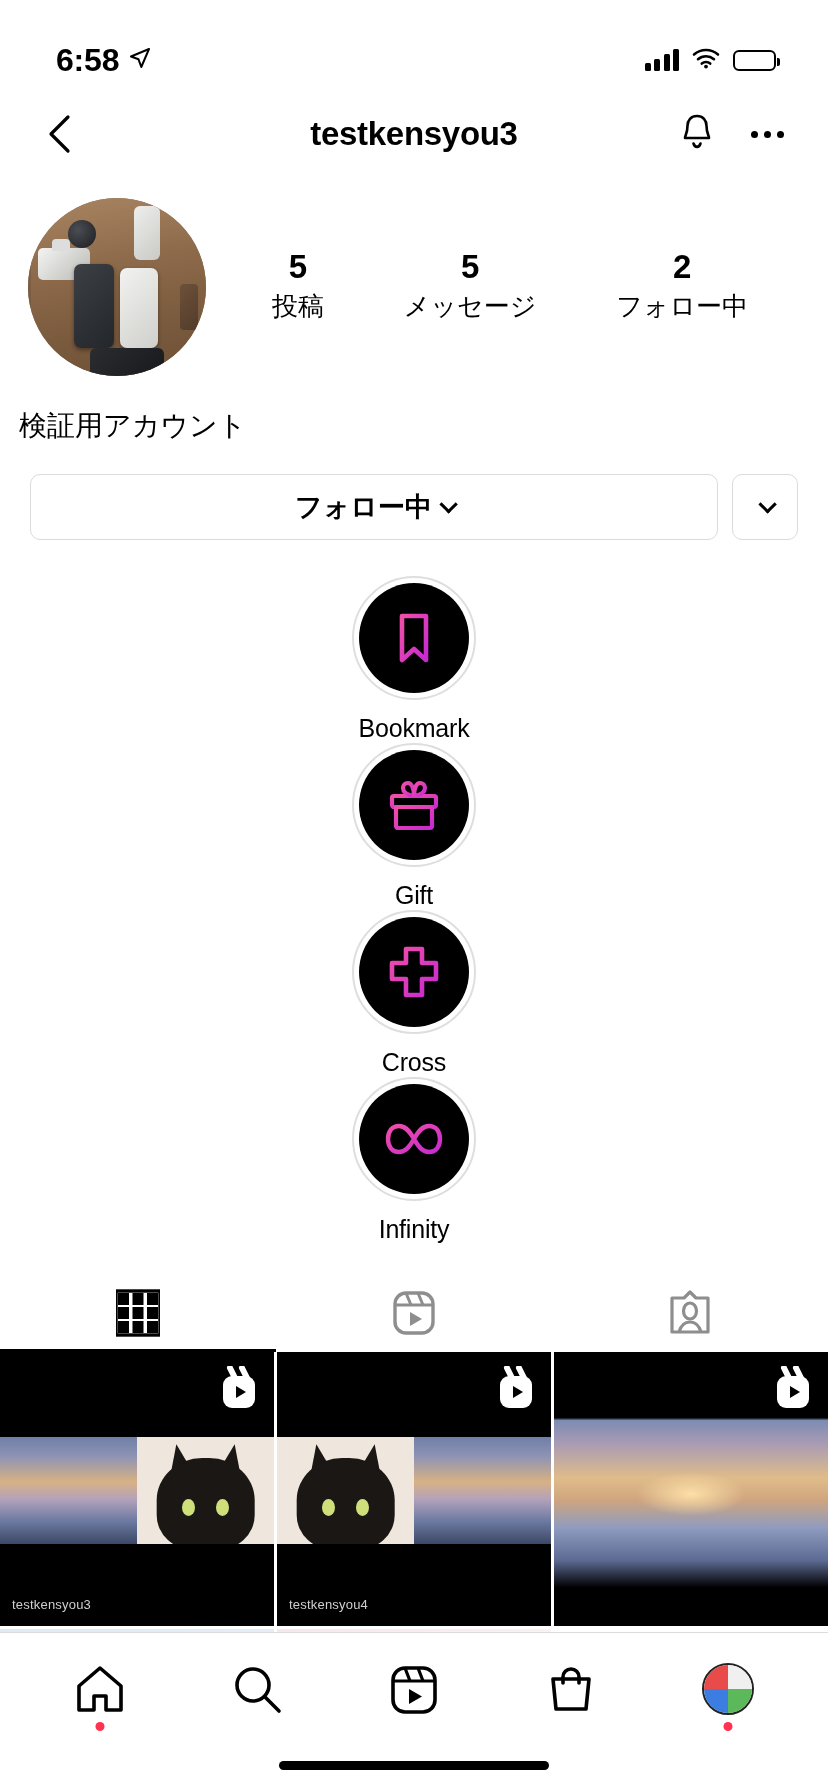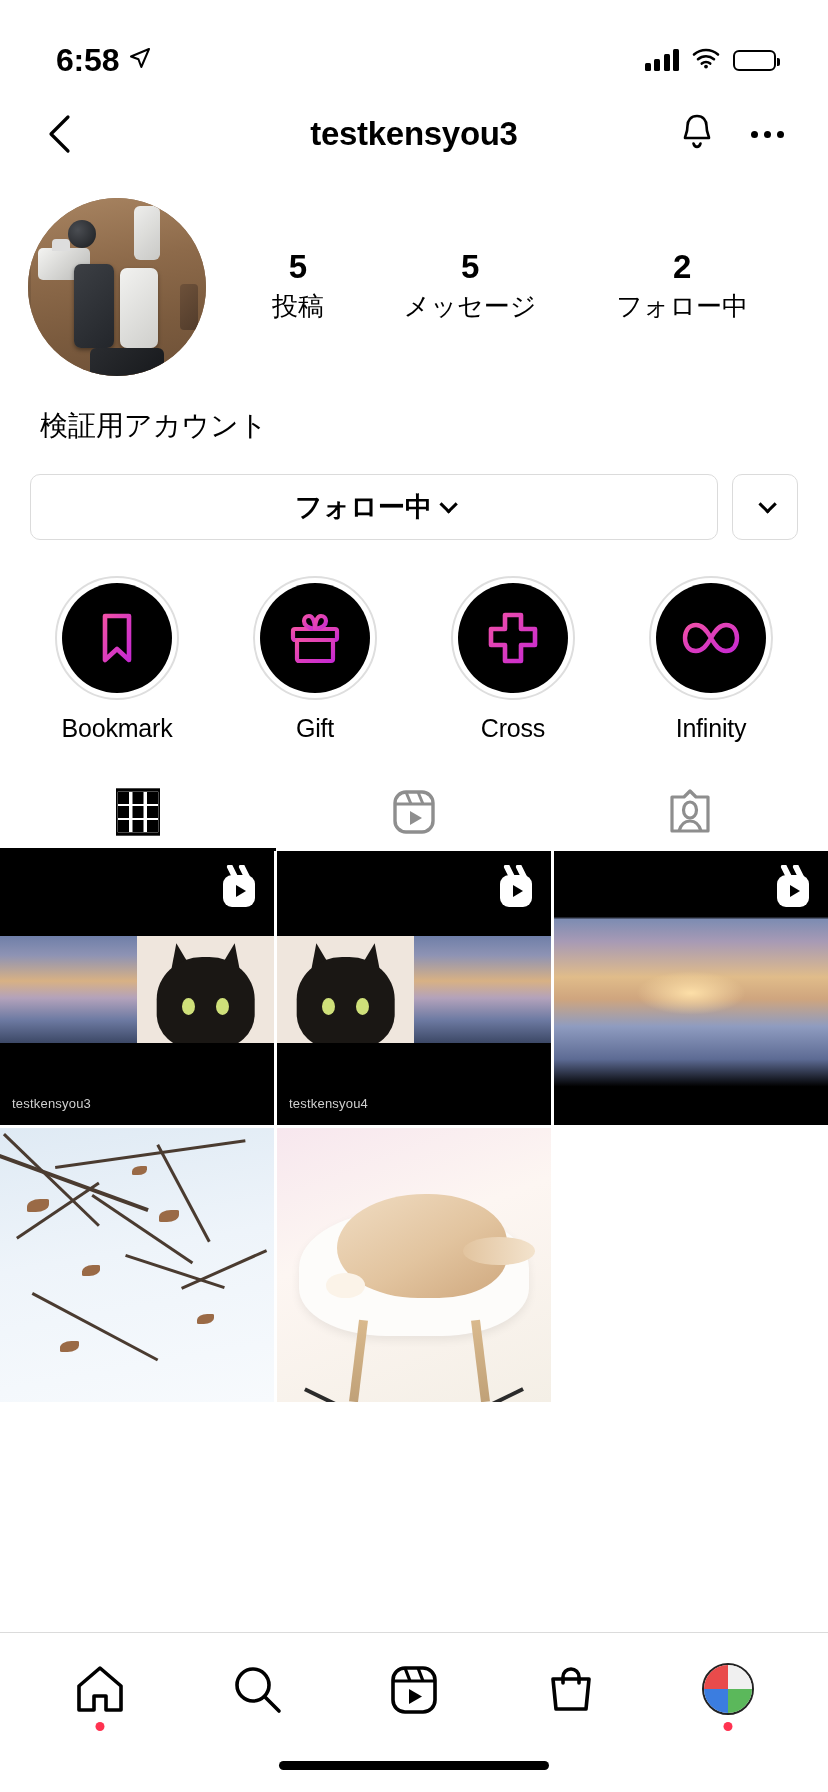--- a/index.html
+++ b/index.html
@@ -99,21 +99,21 @@
 
   .stats{
     flex:1; display:flex; justify-content:space-around; align-items:center;
     padding-left:26px; padding-right:4px;
   }
   .stat{ text-align:center; }
   .stat .num{ font-size:33px; font-weight:700; line-height:1.12; }
   .stat .lbl{ font-size:26px; font-weight:400; line-height:1.4; margin-top:2px;}
 
   
-  .bio{ padding:30px 32px 0 40px; }
+  .bio{ padding:30px 32px 0 19px; }
   .bio .name{ font-size:28px; line-height:1.42; }
   .bio .fb{ font-size:28px; line-height:1.42; }
   .bio .fb b{ font-weight:700; }
 
   
   .actions{ display:flex; gap:14px; padding:28px 30px 0 30px; }
   .btn{
     height:66px; border:1.6px solid #dbdbdb; border-radius:10px;
     display:flex; align-items:center; justify-content:center;
     font-size:27px; font-weight:700; background:#fff; gap:8px;
@@ -121,21 +121,21 @@
   .btn-follow{ flex:1.02; }
   .btn-msg{ flex:1.02; }
   .btn-more{ flex:0 0 66px; }
   .chev{
     display:inline-block; width:13px; height:13px;
     border-right:3px solid #000; border-bottom:3px solid #000;
     transform:rotate(45deg) translateY(-3px);
   }
 
   
-  .highlights{ display:flex; padding:36px 18px 0 18px; gap:0; }
+  .highlights{ display:flex; padding:36px 18px 0 18px; gap:0;flex-direction:column; }
   .hl{ flex:1; display:flex; flex-direction:column; align-items:center; }
   .hl-ring{
     width:124px;height:124px;border-radius:50%;
     border:2px solid #dedede; padding:5px; background:#fff;
   }
   .hl-circle{
     width:100%;height:100%;border-radius:50%;background:#000;
     display:flex;align-items:center;justify-content:center;
   }
   .hl-label{ font-size:25px; margin-top:14px; letter-spacing:-0.2px;}

